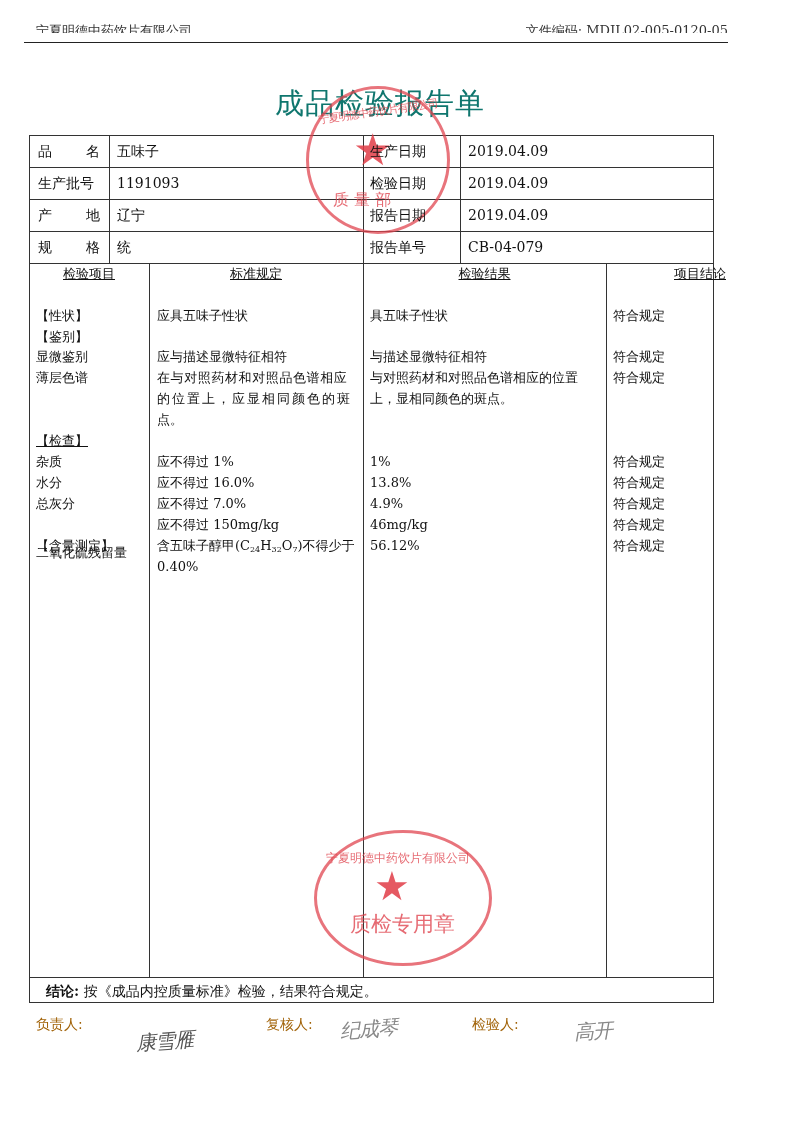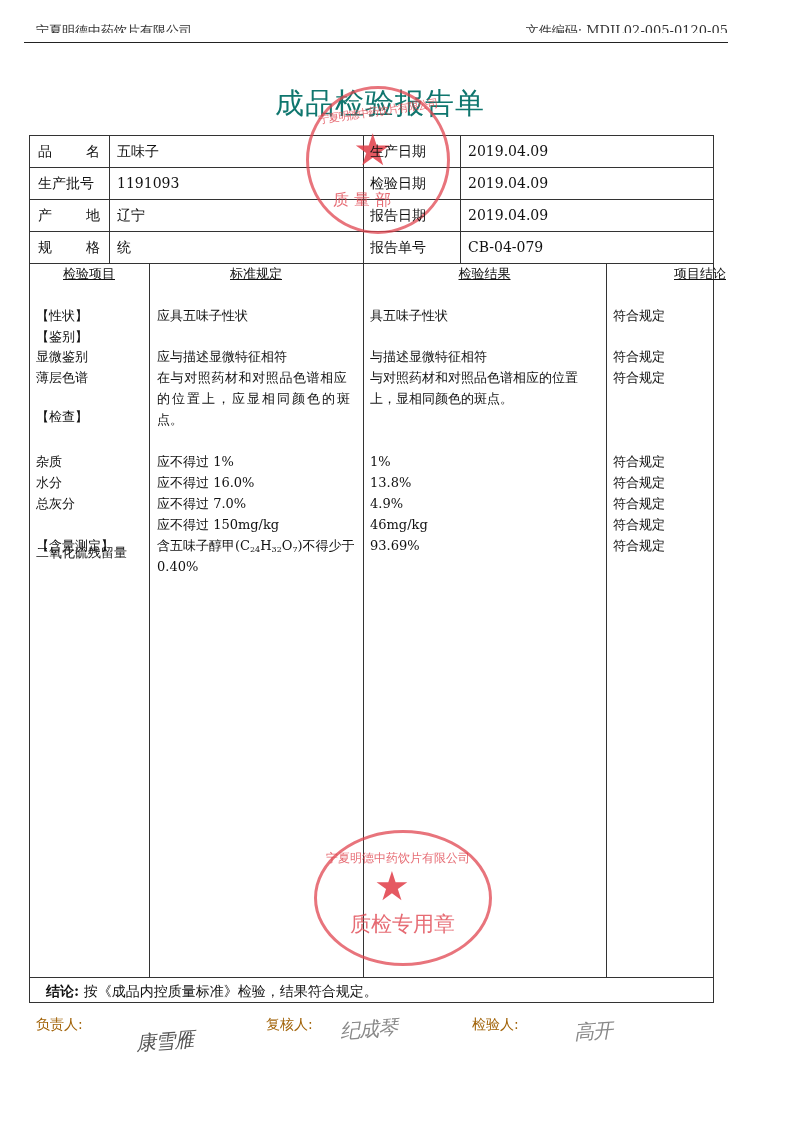--- a/index.html
+++ b/index.html
@@ -96,21 +96,21 @@
 
 <div class="col-head" style="left:29px;width:120px;">检验项目</div>
 <div class="col-head" style="left:149px;width:214px;">标准规定</div>
 <div class="col-head" style="left:363px;width:243px;">检验结果</div>
 <div class="col-head" style="left:606px;width:116px;margin-left:36px;">项目结论</div>
 
 <div class="txt" style="left:36px;top:306px;">【性状】</div>
 <div class="txt" style="left:36px;top:327px;">【鉴别】</div>
 <div class="txt" style="left:36px;top:347px;">显微鉴别</div>
 <div class="txt" style="left:36px;top:368px;">薄层色谱</div>
-<div class="txt" style="left:36px;top:407px;">【检查】</div>
+<div class="txt" style="left:36px;top:431px;text-decoration:underline;">【检查】</div>
 <div class="txt" style="left:36px;top:452px;">杂质</div>
 <div class="txt" style="left:36px;top:473px;">水分</div>
 <div class="txt" style="left:36px;top:494px;">总灰分</div>
 <div class="txt" style="left:36px;top:543px;">二氧化硫残留量</div>
 <div class="txt" style="left:36px;top:536px;">【含量测定】</div>
 
 <div class="txt" style="left:157px;top:306px;">应具五味子性状</div>
 <div class="txt" style="left:157px;top:347px;">应与描述显微特征相符</div>
 <div class="txt" style="left:157px;top:368px;letter-spacing:0.6px;">在与对照药材和对照品色谱相应</div>
 <div class="txt" style="left:157px;top:389px;letter-spacing:2px;">的位置上，应显相同颜色的斑</div>
@@ -123,21 +123,21 @@
 <div class="txt" style="left:157px;top:557px;">0.40%</div>
 
 <div class="txt" style="left:370px;top:306px;">具五味子性状</div>
 <div class="txt" style="left:370px;top:347px;">与描述显微特征相符</div>
 <div class="txt" style="left:370px;top:368px;">与对照药材和对照品色谱相应的位置</div>
 <div class="txt" style="left:370px;top:389px;text-align:center;">上，显相同颜色的斑点。</div>
 <div class="txt" style="left:370px;top:452px;">1%</div>
 <div class="txt" style="left:370px;top:473px;">13.8%</div>
 <div class="txt" style="left:370px;top:494px;">4.9%</div>
 <div class="txt" style="left:370px;top:515px;">46mg/kg</div>
-<div class="txt" style="left:370px;top:536px;">93.69%</div>
+<div class="txt" style="left:370px;top:536px;">56.12%</div>
 
 <div class="txt" style="left:613px;top:306px;">符合规定</div>
 <div class="txt" style="left:613px;top:347px;">符合规定</div>
 <div class="txt" style="left:613px;top:368px;">符合规定</div>
 <div class="txt" style="left:613px;top:452px;">符合规定</div>
 <div class="txt" style="left:613px;top:473px;">符合规定</div>
 <div class="txt" style="left:613px;top:494px;">符合规定</div>
 <div class="txt" style="left:613px;top:515px;">符合规定</div>
 <div class="txt" style="left:613px;top:536px;">符合规定</div>
 

